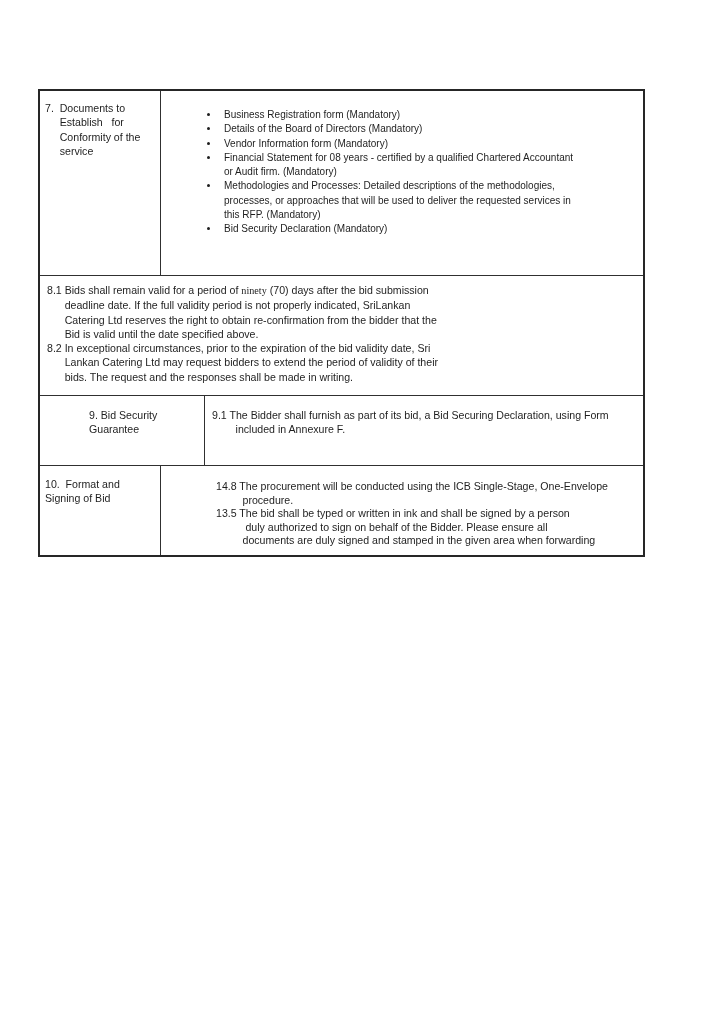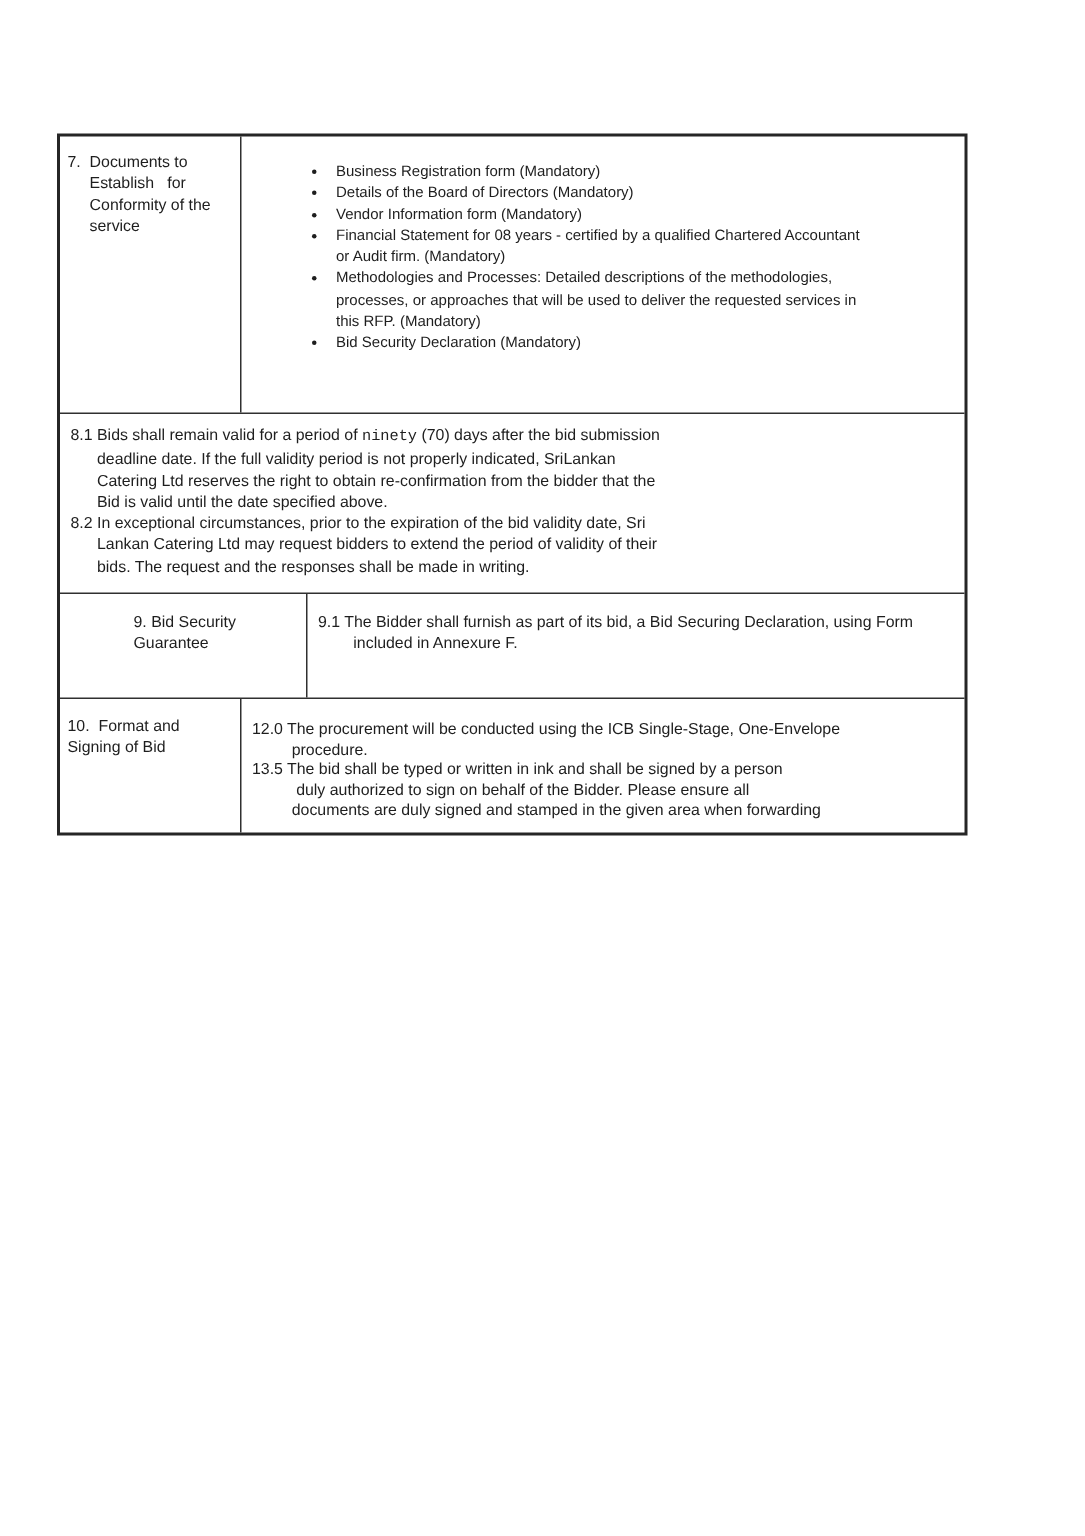--- a/index.html
+++ b/index.html
@@ -19,21 +19,21 @@
     top: 89px;
     width: 607px;
     border: 2px solid #262626;
     background: #ffffff;
   }
   .trow { display: flex; }
   .trow + .trow { border-top: 1px solid #303030; }
   .row-7  { height: 184px; }
   .row-8  { height: 120px; }
   .row-9  { height: 70px; padding-left: 44px;  }
-  .row-10 { height: 90px;  }
+  .row-10 { height: 90px; gap: 48px;  }
   .cell { overflow: hidden; }
   .c1 {
     width: 121px;
     flex: 0 0 121px;
     border-right: 1px solid #303030;
     padding: 10px 3px 0 5px;
   }
   .c2 { flex: 1 1 auto; padding: 9px 2px 0 7px; }
   .row-8  .c2 { padding-top: 7px; }
   .row-9  .c1 { padding-top: 12px; }
@@ -41,21 +41,21 @@
   .row-10 .c1 { padding-top: 11px; }
   .row-10 .c2 { padding-top: 14px; }
   .celltext, .clause {
     font-size: 10.6px;
     line-height: 14.3px;
     white-space: pre;
     letter-spacing: 0;
   }
   .row-10 .clause { line-height: 13.6px; }
   .emph {
-    font-family: Liberation Mono, monospace;
+    font-family: Liberation Serif, serif;
     font-size: 10.2px;
   }
   ul.bullets {
     margin: 8px 0 0 0;
     padding-left: 52px;
     list-style: disc;
   }
   ul.bullets li {
     font-size: 10px;
     line-height: 14.3px;
@@ -113,21 +113,21 @@
         included in Annexure F.</div>
       </div>
     </div>
 
     <div class="trow row-10">
       <div class="cell c1">
         <div class="celltext">10.  Format and
 Signing of Bid</div>
       </div>
       <div class="cell c2">
-        <div class="clause">12.0 The procurement will be conducted using the ICB Single-Stage, One-Envelope
+        <div class="clause">14.8 The procurement will be conducted using the ICB Single-Stage, One-Envelope
          procedure.</div>
         <div class="clause">13.5 The bid shall be typed or written in ink and shall be signed by a person
           duly authorized to sign on behalf of the Bidder. Please ensure all
          documents are duly signed and stamped in the given area when forwarding</div>
       </div>
     </div>
 
   </div>
 </div>
 

